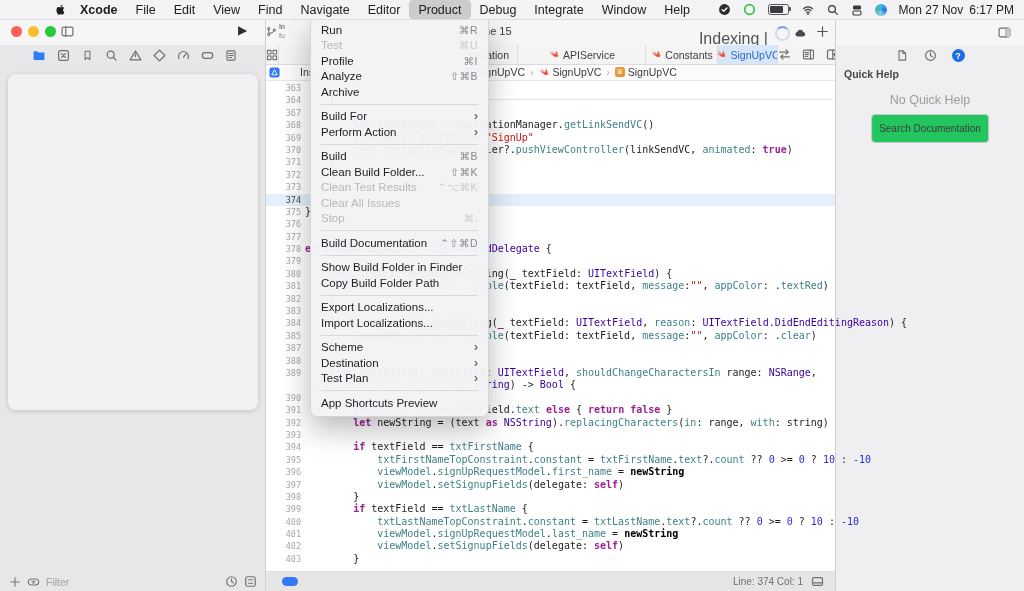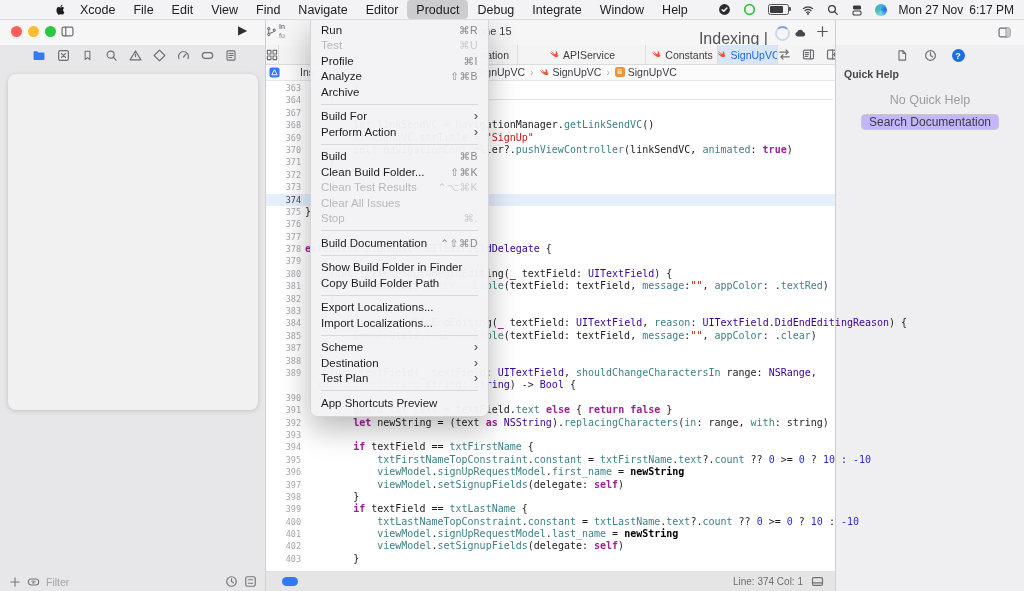--- a/index.html
+++ b/index.html
@@ -8,21 +8,21 @@
   svg{display:block}
   .ic{display:inline-flex;align-items:center;justify-content:center;color:#6e6e73}
   .ic svg{stroke:currentColor;fill:none;stroke-width:1.1;stroke-linecap:round;stroke-linejoin:round}
 
   
   #menubar{position:absolute;top:0;left:0;right:0;height:19px;background:#f3f3f5;
     border-bottom:1px solid #dcdcde;display:flex;align-items:center;font-size:12.5px;color:#202024;z-index:60}
   .mb-left{display:flex;align-items:center;padding-left:54px}
   .mb-apple{margin-right:4px;display:flex}
   .mb-item{padding:0 9px;height:19px;display:flex;align-items:center;border-radius:4px;white-space:nowrap}
-  .mb-item.bold{font-weight:400}
+  .mb-item.bold{font-weight:700}
   .mb-item.active{background:#cccccf}
   .mb-right{margin-left:auto;display:flex;align-items:center;gap:12px;padding-right:10px;font-size:12px;color:#1d1d1f}
   .battery{width:19px;height:9px;border:1px solid #55555a;border-radius:2.5px;position:relative}
   .battery i{position:absolute;left:1px;top:1px;bottom:1px;width:13px;background:#3c3c40;border-radius:1px}
   .battery::after{content:"";position:absolute;right:-3px;top:2px;width:2px;height:4px;background:#55555a;border-radius:0 1px 1px 0}
   .cc-circle{width:12px;height:12px;border-radius:50%;background:conic-gradient(#35b9e9,#2f6fe0,#7cd4f0,#4fb7a5,#35b9e9)}
   .clock{display:flex;gap:6px}
 
   
   #toolbar{position:absolute;top:19px;left:0;right:0;height:26px;background:#f6f6f7;border-bottom:1px solid #d8d8da}
@@ -87,22 +87,22 @@
   #adjust-ic{width:13px;height:13px;margin:0 11px 0 8px;color:#6f6f74}
 
   
   #inspector{position:absolute;left:836px;top:45px;right:0;bottom:0;background:#efeff1}
   #insp-tabs{position:absolute;left:0;right:0;top:4px;display:flex;justify-content:center;gap:15px}
   #insp-tabs .ic{width:13px;height:13px}
   .help-badge{width:13px;height:13px;border-radius:50%;background:#1a6ee8;color:#fff;font-size:9px;font-weight:700;
     display:flex;align-items:center;justify-content:center}
   #qh-title{position:absolute;left:8px;top:23px;font-size:10.5px;font-weight:700;color:#47474b}
   #qh-empty{position:absolute;left:0;right:0;top:48px;text-align:center;font-size:12.5px;color:#9b9ba1}
-  #qh-btn{position:absolute;left:50%;transform:translateX(-50%);top:69px;font-size:12px;color:#3c3c40;
-    background:#c4b5fd;border:1px solid #c8c8cc;border-radius:4px;padding:0 7px;white-space:nowrap}
+  #qh-btn{position:absolute;left:50%;transform:translateX(-50%);top:69px;font-size:10px;color:#3c3c40;
+    background:#22c55e;border:1px solid #c8c8cc;border-radius:4px;padding:8px 7px;white-space:nowrap}
 
   
   #productmenu{position:absolute;left:310px;top:19px;width:177px;z-index:40;
     background:rgba(243,243,246,0.97);border:1px solid rgba(0,0,0,0.12);border-top:none;
     border-radius:0 0 7px 7px;box-shadow:0 12px 30px rgba(0,0,0,0.28);padding:3px 0 5px}
   .mi{height:15.5px;display:flex;align-items:center;padding:0 10px;font-size:11.5px;color:#1d1d1f}
   .mi .lab{flex:1;white-space:nowrap}
   .mi .sc{color:#86868c;font-size:10.5px;letter-spacing:0.5px}
   .mi .arr{color:#3c3c40;font-size:12px;line-height:10px}
   .mi.dis{color:#b7b7bc}.mi.dis .sc{color:#c9c9ce}

